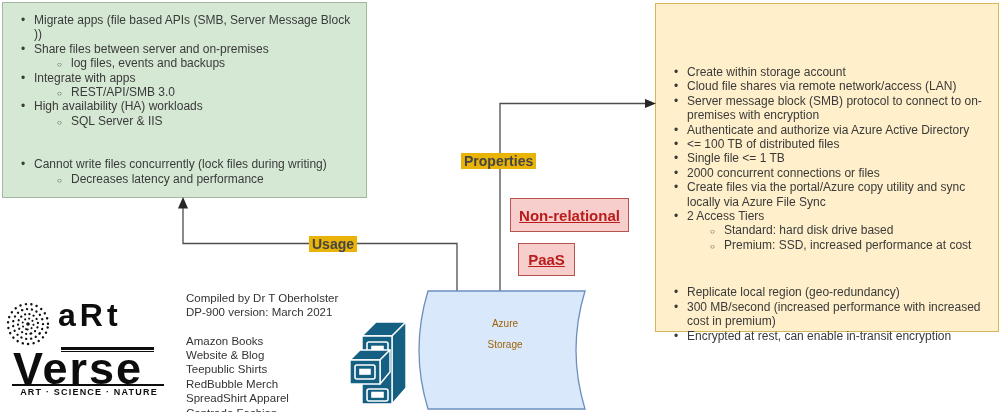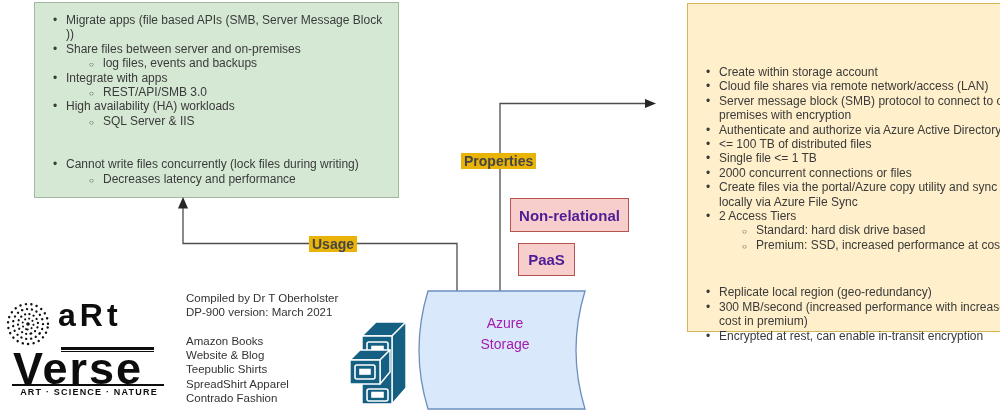--- a/index.html
+++ b/index.html
@@ -4,21 +4,21 @@
 <style>
   * { box-sizing: border-box; }
   html, body { margin: 0; padding: 0; background: #fff; }
   #canvas {
     position: relative; width: 1000px; height: 412px;
     background: #fff; overflow: hidden;
     font-family: "Liberation Sans", sans-serif; color: #333;
   }
 
   
-  .panel { position: absolute; margin-left: 32px; }
+  .panel { position: absolute; }
   #green-panel {
     left: 2px; top: 2px; width: 365px; height: 196px;
     background: var(--green-fill); border: 1px solid var(--green-border);
     padding-top: 10px;
   }
   #yellow-panel {
     left: 655px; top: 3px; width: 344px; height: 329px;
     background: var(--yellow-fill); border: 1px solid var(--yellow-border);
     padding-top: 61px;
   }
@@ -39,30 +39,30 @@
     position: absolute; background: #eab308; color: #454545;
     font-size: 14px; padding: 0 3px; white-space: nowrap; font-weight: bold;
   }
   #usage-label { left: 309px; top: 236px; }
   #properties-label { left: 461px; top: 153px; }
 
   
   .tag {
     position: absolute; display: flex; align-items: center; justify-content: center;
     background: var(--pink-fill); border: 1px solid var(--pink-border);
-    font-weight: bold; font-size: 15px; color: #4c1d95;
+    font-weight: bold; font-size: 15px; color: #b91c1c; text-decoration: underline;
   }
   #tag-nonrel { left: 510px; top: 198px; width: 119px; height: 34px; }
   #tag-paas   { left: 510px; top: 243px; width: 57px;  height: 33px; margin-left: 8px; }
 
   
   #azure-shape-svg { position: absolute; left: 405px; top: 288px; }
   #azure-label {
     position: absolute; left: 430px; top: 313px; width: 150px;
-    text-align: center; font-size: 14px; line-height: 21px; color: #a21caf;
+    text-align: center; font-size: 10px; line-height: 21px; color: #a16207;
   }
 
   
   #connectors { position: absolute; left: 0; top: 0; pointer-events: none; }
 
   
   #cabinet-svg { position: absolute; left: 348px; top: 314px; }
 
   
   #credits { position: absolute; left: 186px; top: 292px; font-size: 11.5px; line-height: 13.8px; color: #333; }
@@ -174,20 +174,21 @@
     </g>
   </svg>
 
   <div id="credits">
     <div>Compiled by Dr T Oberholster</div>
     <div>DP-900 version: March 2021</div>
     <ul id="credit-links">
       <li>Amazon Books</li>
       <li>Website &amp; Blog</li>
       <li>Teepublic Shirts</li>
+      <li>RedBubble Merch</li>
       <li>SpreadShirt Apparel</li>
       <li>Contrado Fashion</li>
     </ul>
   </div>
 
   <div id="logo">
     <svg id="spiral-svg" width="48" height="46" viewBox="0 0 48 46">
       <g fill="none" stroke="#111111" stroke-linecap="round">
         <circle cx="24" cy="23" r="20" stroke-width="2.4" stroke-dasharray="0.1 5.4" transform="rotate(10 24 23)"></circle>
         <circle cx="24" cy="23" r="15" stroke-width="2.3" stroke-dasharray="0.1 4.8" transform="rotate(40 24 23)"></circle>

